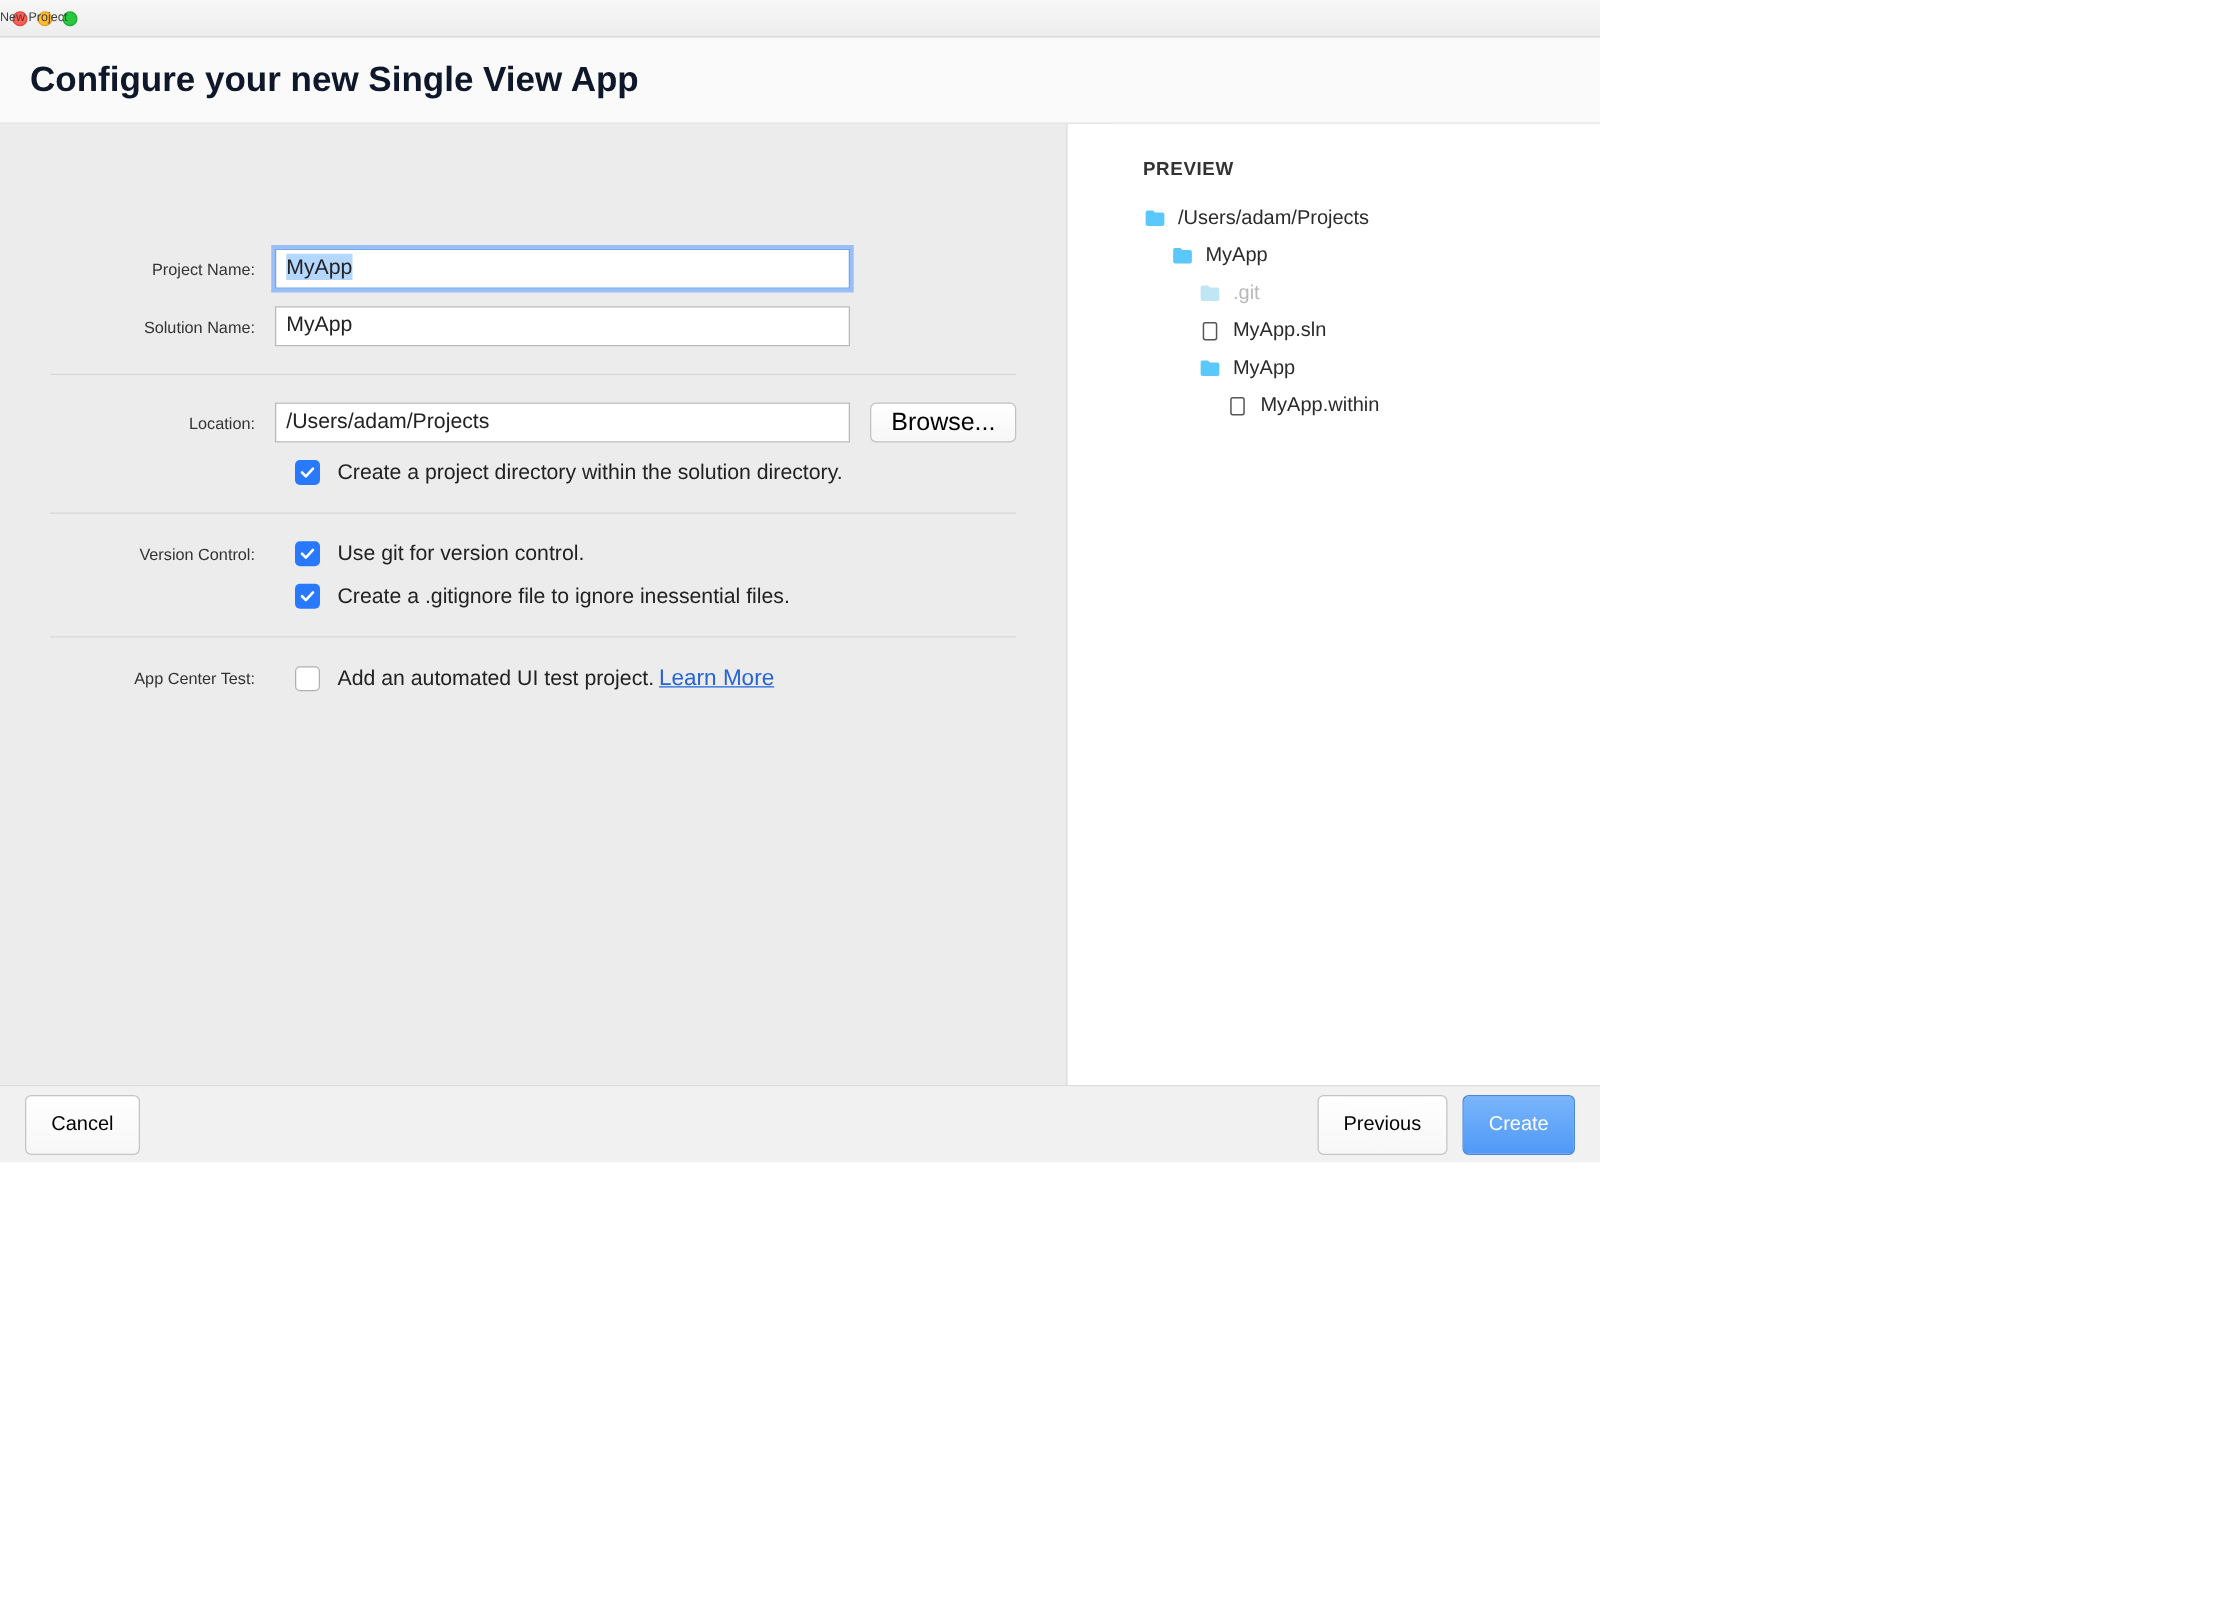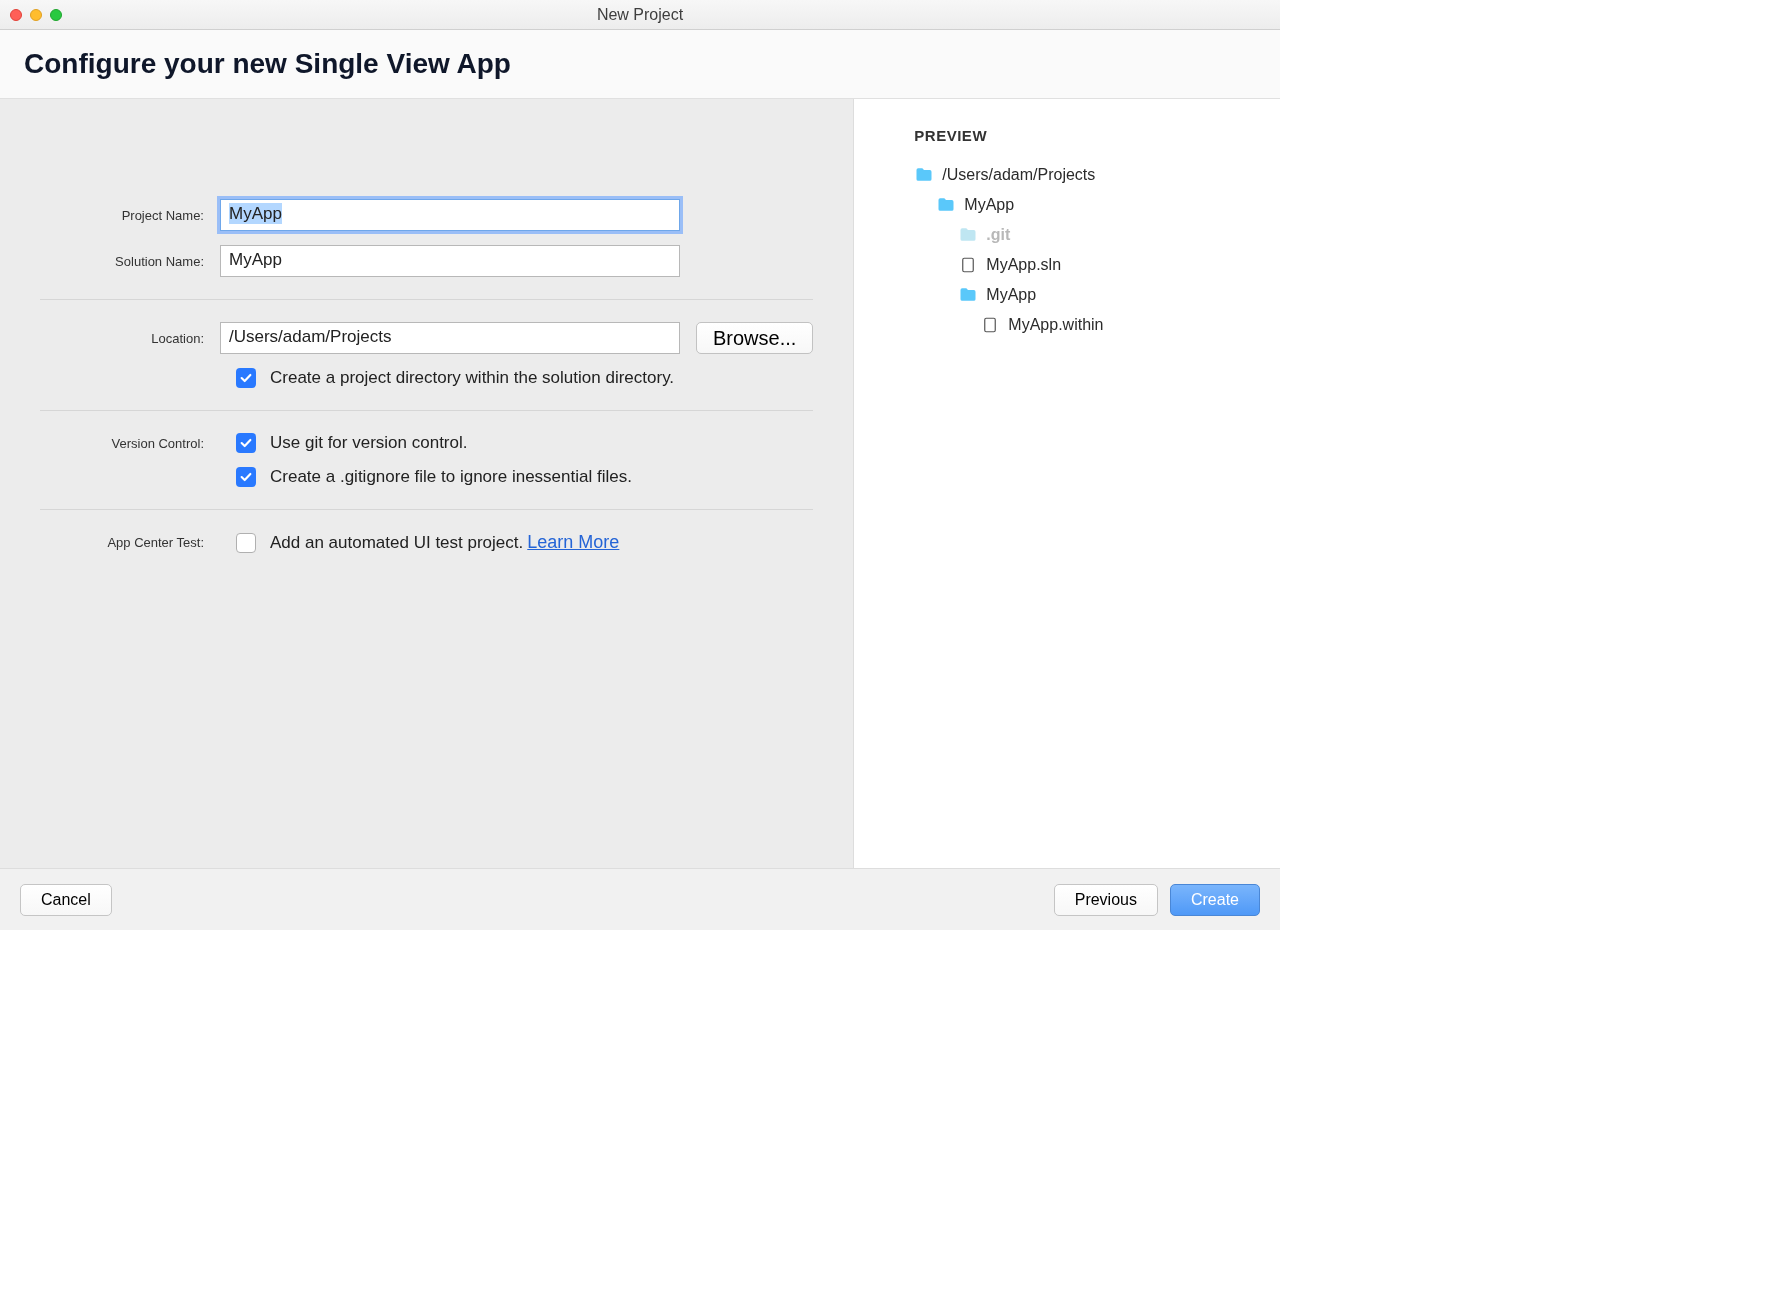--- a/index.html
+++ b/index.html
@@ -18,22 +18,22 @@
       align-items: center;
       padding: 0 10px;
       position: relative;
     }
     .traffic-lights { display: flex; gap: 8px; }
     .traffic-light { width: 12px; height: 12px; border-radius: 50%; }
     .tl-close { background: #ff5f57; border: 0.5px solid #e24238; }
     .tl-min { background: #ffbd2e; border: 0.5px solid #e0a023; }
     .tl-max { background: #28c940; border: 0.5px solid #1fa52e; }
     .title-center {
-      position: absolute; left: 0; right: 0; text-align: center;
-      font-size: 16px; color: #3e3e3e;
+      position: absolute; left: 0; right: 0; 
+      font-size: 10px; color: #3e3e3e;
     }
     .header-section {
       padding: 18px 24px;
       border-bottom: 1px solid #e0e0e0;
       background: #fafafa;
     }
     .header-title {
       font-size: 28px; font-weight: 600; color: #0f172a;
     }
     .body-area { flex: 1; display: flex; }
@@ -89,21 +89,21 @@
     .tree { font-size: 16px; color: #2b2b2b; }
     .tree-row { display: flex; align-items: center; height: 30px; }
     .tree-icon { width: 20px; height: 20px; margin-right: 8px; display:inline-flex; align-items:center; justify-content:center;}
     .folder-icon svg { width: 20px; height: 20px; }
     .file-icon svg { width: 18px; height: 18px; }
     .footer {
       height: 62px; background: #f1f1f1; border-top: 1px solid #ddd;
       display: flex; align-items: center; padding: 0 20px;
     }
     .btn {
-      height: 32px; padding: 0 20px; border-radius: 5px;
+      height: 48px; padding: 0 20px; border-radius: 5px;
       border: 1px solid #c5c5c5; background: linear-gradient(#ffffff,#f7f7f7);
       font-size: 16px; cursor: pointer;
     }
     .btn.primary {
       background: linear-gradient(#7ab5fc,#4f99f7);
       border-color: #4a87d6; color: #fff;
     }
     .footer-spacer { flex: 1; }
     .footer .btn + .btn { margin-left: 12px; }
     .dimmed { color: #b8b8b8; }
@@ -215,21 +215,21 @@
           <span>/Users/adam/Projects</span>
         </div>
         <div class="tree-row" style="padding-left:22px;">
           <span class="tree-icon folder-icon">
               <svg viewBox="0 0 24 24">
                 <path fill="#5ac8fa" d="M3 6a2 2 0 0 1 2-2h5l2 2h7a2 2 0 0 1 2 2v9a2 2 0 0 1-2 2H5a2 2 0 0 1-2-2V6z"></path>
               </svg>
             </span>
           <span>MyApp</span>
         </div>
-        <div class="tree-row dimmed" style="padding-left:44px;font-weight:bold;">
+        <div class="tree-row dimmed" style="padding-left:44px;">
           <span class="tree-icon folder-icon">
               <svg viewBox="0 0 24 24">
                 <path fill="#bfe6f2" d="M3 6a2 2 0 0 1 2-2h5l2 2h7a2 2 0 0 1 2 2v9a2 2 0 0 1-2 2H5a2 2 0 0 1-2-2V6z"></path>
               </svg>
             </span>
           <span>.git</span>
         </div>
         <div class="tree-row" style="padding-left:44px;">
           <span class="tree-icon file-icon">
               <svg viewBox="0 0 24 24">

